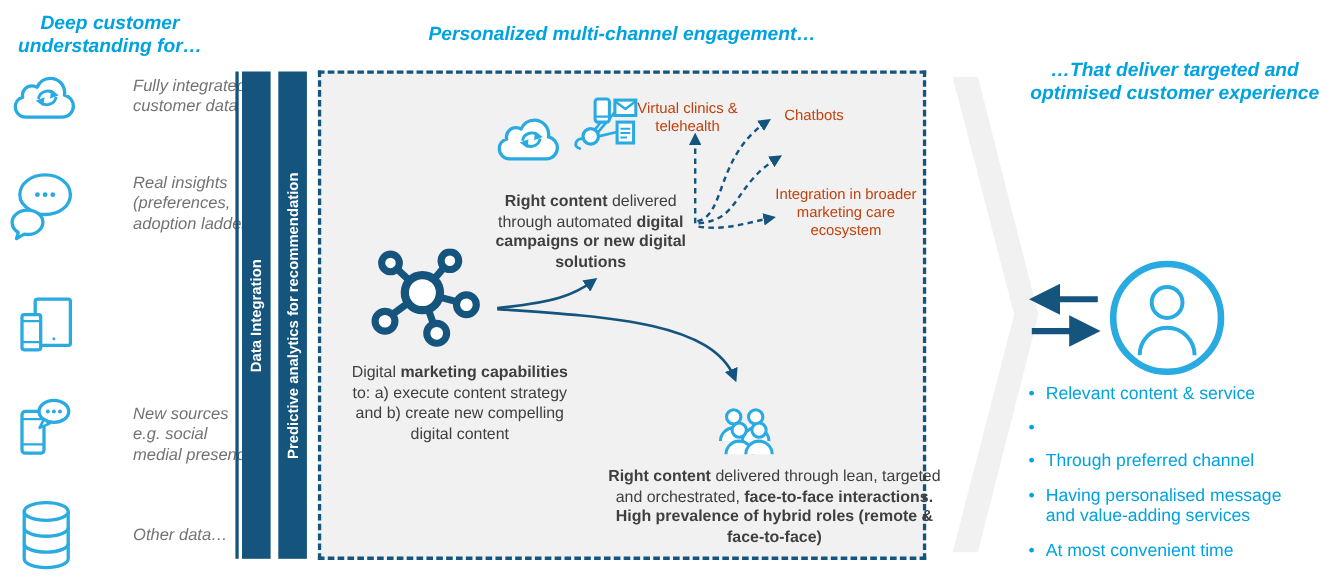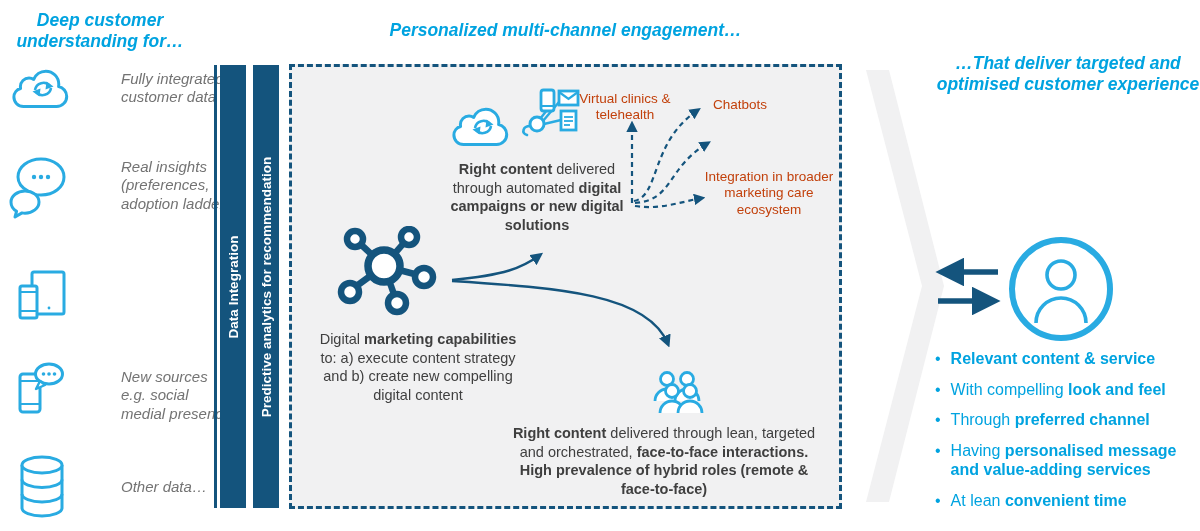--- a/index.html
+++ b/index.html
@@ -15,21 +15,21 @@
   .body-text b{font-weight:bold;}
   .vline{position:absolute;left:214px;top:65px;width:3px;height:443px;background:#14547D;}
   .bar{position:absolute;top:65px;width:26px;height:443px;background:#14547D;}
   .bar span{position:absolute;left:50%;top:50%;transform:translate(-50%,-50%) rotate(-90deg);
             white-space:nowrap;color:#fff;font-weight:bold;font-size:13.5px;}
   .dashed-box{position:absolute;left:289px;top:64px;width:553px;height:445px;
               background:#F1F1F2;border:3px dashed #14547D;box-sizing:border-box;}
   .bullets{position:absolute;left:935px;top:349px;width:258px;display:flex;flex-direction:column;gap:11px;}
   .bullet-row{display:flex;gap:10px;color:#00A3E0;font-size:16px;line-height:1.22;}
   .bullet-dot{flex:0 0 auto;font-size:16px;}
-  .bullet-text b{font-weight:bold;}
+  .bullet-text b{font-weight:normal;}
   svg{display:block;}
 </style>
 </head>
 <body>
 
 <div class="canvas">
 
   <div class="dashed-box"></div>
 
   <svg class="abs" style="left:0;top:0;" width="1200" height="531" viewBox="0 0 1200 531">
@@ -148,21 +148,21 @@
       <line x1="26" y1="20" x2="39" y2="20" stroke="#29ABE2" stroke-width="2"></line>
       <rect x="44" y="5" width="19" height="14" fill="#fff" stroke="#29ABE2" stroke-width="2.8"></rect>
       <path d="M44 6 l9.5 7 9.5-7" fill="none" stroke="#29ABE2" stroke-width="2.2"></path>
       <rect x="46" y="25" width="15" height="19" fill="#fff" stroke="#29ABE2" stroke-width="2.8"></rect>
       <line x1="49" y1="31" x2="58" y2="31" stroke="#29ABE2" stroke-width="1.8"></line>
       <line x1="49" y1="35" x2="58" y2="35" stroke="#29ABE2" stroke-width="1.8"></line>
       <line x1="49" y1="39" x2="55" y2="39" stroke="#29ABE2" stroke-width="1.8"></line>
     </svg>
   </div>
 
-  <div class="abs body-text center" style="left:437px;top:160px;width:200px;text-align:center;"><b>Right content</b><span> delivered through automated </span><b>digital campaigns or new digital solutions</b></div>
+  <div class="abs body-text center" style="left:437px;top:174px;width:200px;text-align:center;"><b>Right content</b><span> delivered through automated </span><b>digital campaigns or new digital solutions</b></div>
 
   <div class="abs chan-label center pre" style="left:565px;top:91px;width:120px;">Virtual clinics &amp;
 telehealth</div>
   <div class="abs chan-label" style="left:713px;top:97px;">Chatbots</div>
   <div class="abs chan-label center pre" style="left:693px;top:169px;width:152px;">Integration in broader
 marketing care
 ecosystem</div>
 
   <div class="abs" style="left:336px;top:226px;">
     <svg width="104" height="94" viewBox="0 0 104 94">
@@ -192,49 +192,48 @@
         <circle cx="41" cy="11" r="6.5"></circle>
         <path d="M29 33 a12 12 0 0 1 24 0"></path>
         <circle cx="26" cy="23" r="6.5"></circle>
         <path d="M14 45 a12 12 0 0 1 24 0"></path>
         <circle cx="44" cy="23" r="6.5"></circle>
         <path d="M32 45 a12 12 0 0 1 24 0"></path>
       </g>
     </svg>
   </div>
 
-  <div class="abs body-text center" style="left:510px;top:424px;width:308px;"><b>Right content</b><span> delivered through lean, targeted and orchestrated, </span><b>face-to-face interactions. High prevalence of hybrid roles (remote &amp; face-to-face)</b></div>
+  <div class="abs body-text center" style="left:550px;top:424px;width:308px;"><b>Right content</b><span> delivered through lean, targeted and orchestrated, </span><b>face-to-face interactions. High prevalence of hybrid roles (remote &amp; face-to-face)</b></div>
 
   <div class="abs blue-title center pre" style="left:898px;top:8px;width:340px;margin-top:45px;">…That deliver targeted and
 optimised customer experience</div>
 
   <div class="abs" style="left:1007px;top:235px;">
     <svg width="108" height="108" viewBox="0 0 108 108">
       <circle cx="54" cy="54" r="49" fill="#fff" stroke="#29ABE2" stroke-width="6"></circle>
       <circle cx="54" cy="40" r="14" fill="none" stroke="#29ABE2" stroke-width="3.6"></circle>
       <path d="M29 88 a25 25 0 0 1 50 0" fill="none" stroke="#29ABE2" stroke-width="3.6"></path>
     </svg>
   </div>
 
   <div class="bullets">
     <div class="bullet-row">
       <span class="bullet-dot">•</span>
       <span class="bullet-text"><b>Relevant content &amp; service</b></span>
     </div>
     <div class="bullet-row">
       <span class="bullet-dot">•</span>
-      <span class="bullet-text"><span>With compelling </span><b>look and feel</b></span>
     </div>
     <div class="bullet-row">
       <span class="bullet-dot">•</span>
       <span class="bullet-text"><span>Through </span><b>preferred channel</b></span>
     </div>
     <div class="bullet-row">
       <span class="bullet-dot">•</span>
       <span class="bullet-text"><span>Having </span><b>personalised message and value-adding services</b></span>
     </div>
     <div class="bullet-row">
       <span class="bullet-dot">•</span>
-      <span class="bullet-text"><span>At lean </span><b>convenient time</b></span>
+      <span class="bullet-text"><span>At most </span><b>convenient time</b></span>
     </div>
   </div>
 
 </div>
 
 </body></html>

